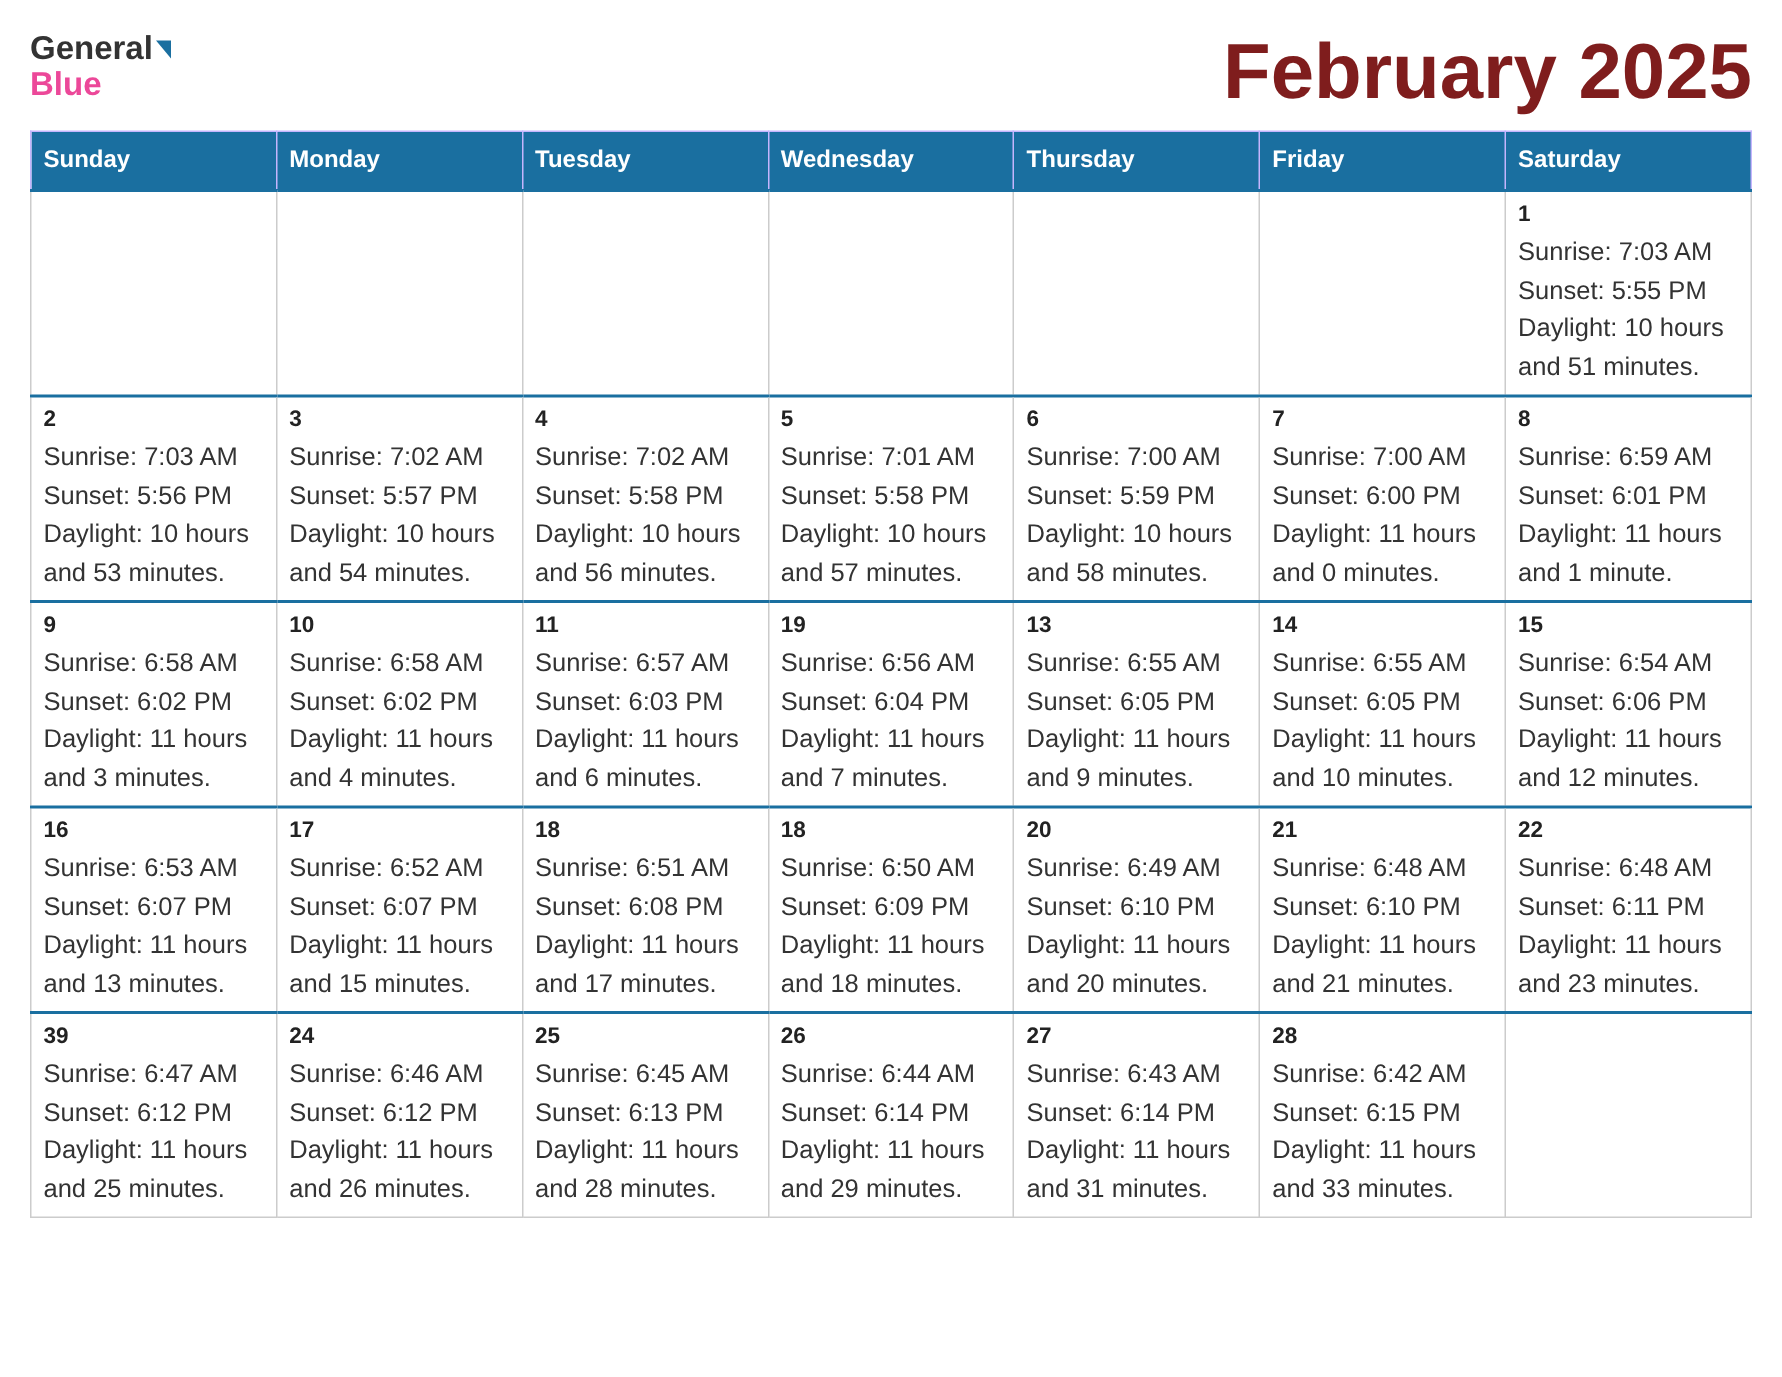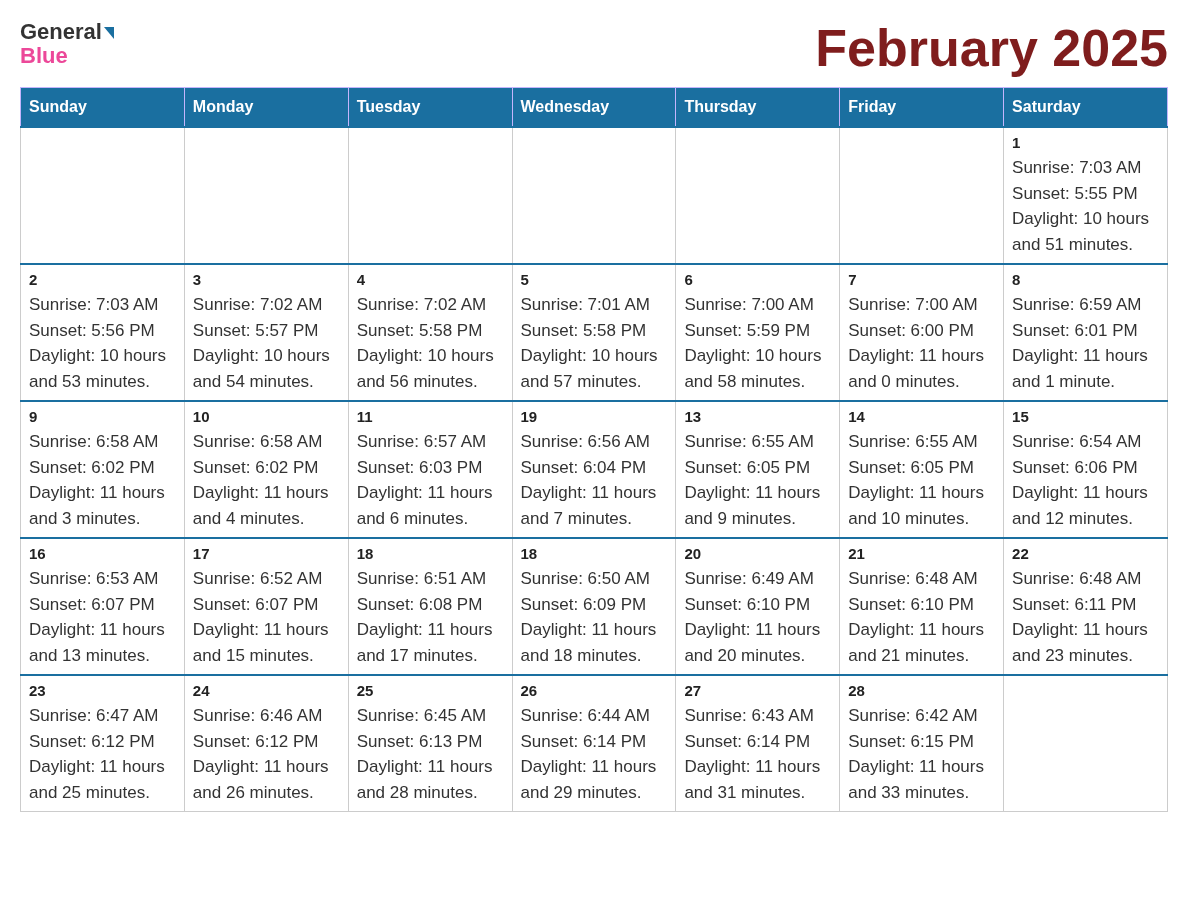--- a/index.html
+++ b/index.html
@@ -224,21 +224,21 @@
           <span class="day-number">21</span>
           <div class="day-info">Sunrise: 6:48 AM<br>Sunset: 6:10 PM<br>Daylight: 11 hours<br>and 21 minutes.</div>
         </td>
         <td>
           <span class="day-number">22</span>
           <div class="day-info">Sunrise: 6:48 AM<br>Sunset: 6:11 PM<br>Daylight: 11 hours<br>and 23 minutes.</div>
         </td>
       </tr>
       <tr>
         <td>
-          <span class="day-number">23</span>
+          <span class="day-number">39</span>
           <div class="day-info">Sunrise: 6:47 AM<br>Sunset: 6:12 PM<br>Daylight: 11 hours<br>and 25 minutes.</div>
         </td>
         <td>
           <span class="day-number">24</span>
           <div class="day-info">Sunrise: 6:46 AM<br>Sunset: 6:12 PM<br>Daylight: 11 hours<br>and 26 minutes.</div>
         </td>
         <td>
           <span class="day-number">25</span>
           <div class="day-info">Sunrise: 6:45 AM<br>Sunset: 6:13 PM<br>Daylight: 11 hours<br>and 28 minutes.</div>
         </td>

